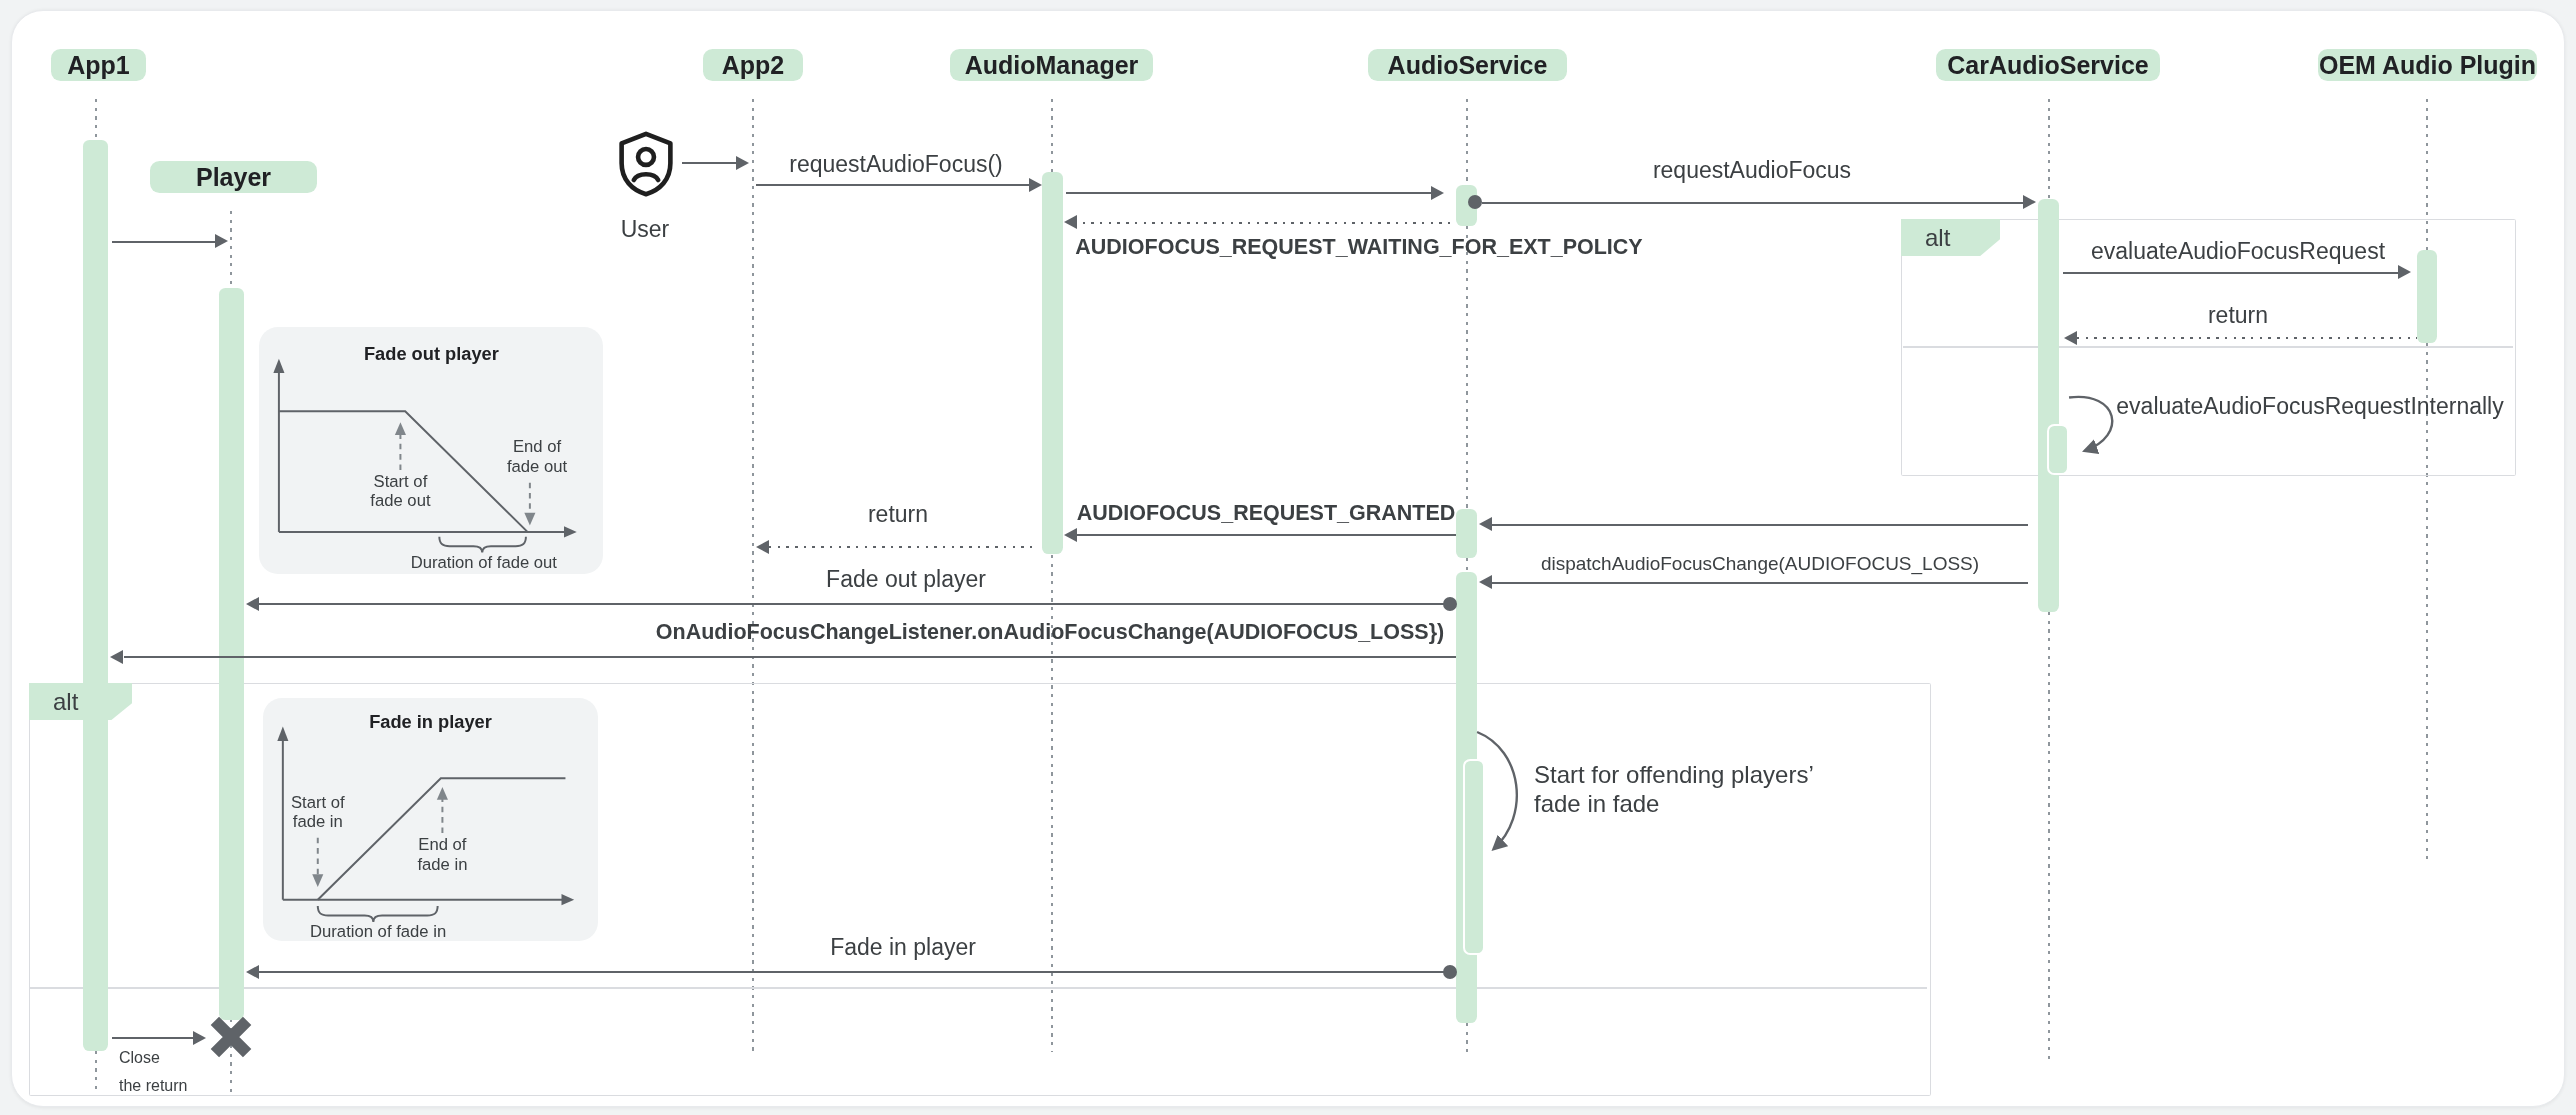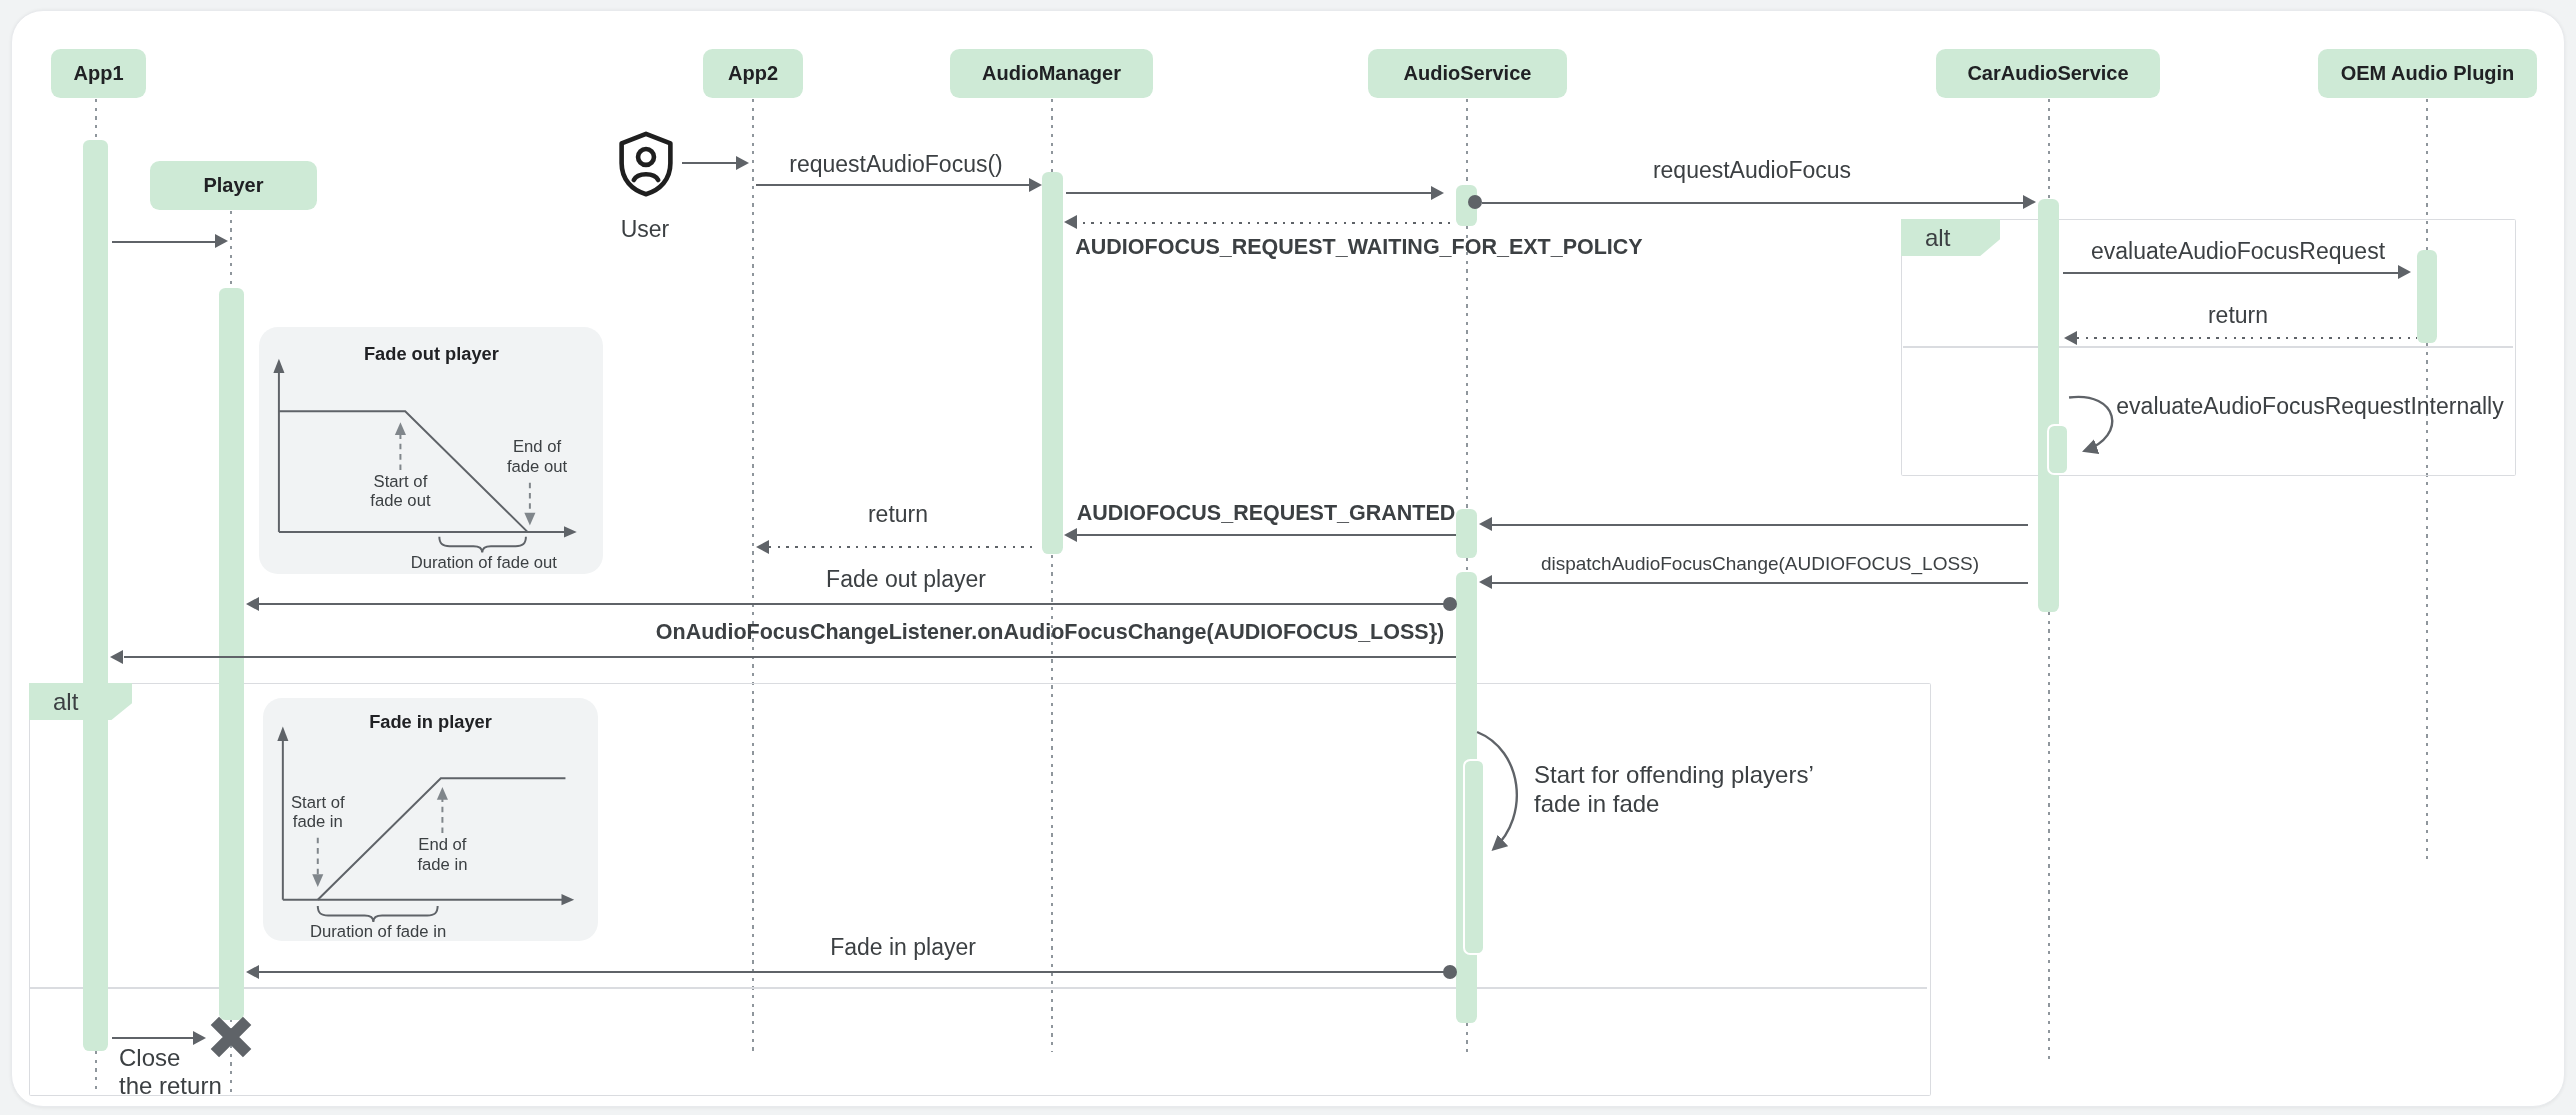--- a/index.html
+++ b/index.html
@@ -1,21 +1,21 @@
 <!DOCTYPE html>
 <html style="font-size:12.7px"><head>
 <meta charset="utf-8">
 <style>
   html,body{margin:0;padding:0;background:#f1f3f4;}
   #canvas{position:relative;width:2576px;height:1116px;background:#f1f3f4;
           font-family:"Liberation Sans",sans-serif;overflow:hidden;}
   #card{position:absolute;left:11px;top:9.5px;width:2552px;height:1095px;background:#ffffff;
         border:1.6px solid #e8eaed;border-radius:32px;box-shadow:0 0.8px 3.2px rgba(60,64,67,.08);}
-  .hdr{position:absolute;height:49px;background:#ceead6;border-radius:9.5px;display:flex;
-       align-items:center;justify-content:center;font-weight:bold;font-size:20px;color:#202124;white-space:nowrap;}
+  .hdr{position:absolute;height:32px;background:#ceead6;border-radius:9.5px;display:flex;
+       align-items:center;justify-content:center;font-weight:bold;font-size:25px;color:#202124;white-space:nowrap;}
   .life{position:absolute;width:2.4px;
         background-image:repeating-linear-gradient(to bottom,#8f969c 0 3.2px,transparent 3.2px 8.7px);}
   .bar{position:absolute;background:#ceead6;border-radius:6.4px;}
   .bar.nested{border:2.4px solid #ffffff;box-sizing:border-box;border-radius:7.2px;}
   .line{position:absolute;height:2.4px;background:#5f6368;}
   .dline{position:absolute;height:2.4px;
          background-image:repeating-linear-gradient(to right,#5f6368 0 2.4px,transparent 2.4px 8.7px);}
   .ahr{position:absolute;width:0;height:0;border-top:7.2px solid transparent;
        border-bottom:7.2px solid transparent;border-left:13.5px solid #5f6368;}
   .ahl{position:absolute;width:0;height:0;border-top:7.2px solid transparent;
@@ -199,21 +199,21 @@
   <div class="lbl" style="left:903px;top:934px">Fade in player</div>
   <div class="dot" style="left:1443px;top:965px"></div>
   <div class="line" style="left:259px;top:971px;width:1185px"></div>
   <div class="ahl" style="left:246px;top:965px"></div>
 
   <div class="line" style="left:112px;top:1037px;width:81px"></div>
   <div class="ahr" style="left:193px;top:1031px"></div>
   <svg style="position:absolute;left:207px;top:1013px" width="48" height="48" viewBox="0 0 61 61">
     <path d="M10 10 L51 51 M51 10 L10 51" stroke="#5f6368" stroke-width="15" stroke-linecap="butt"></path>
   </svg>
-  <div class="note" style="left:119px;top:1044px;font-size:24px;line-height:28px;color:#3c4043">
+  <div class="note" style="left:119px;top:1044px;font-size:16px;line-height:28px;color:#3c4043">
     <div>Close</div>
     <div>the return</div>
   </div>
 
   <svg style="position:absolute;left:0;top:0" width="2576" height="1116" viewBox="0 0 3242 1404">
     <defs>
       <marker id="arr" viewBox="0 0 10 10" refX="8" refY="5" markerWidth="6.5" markerHeight="6.5" orient="auto-start-reverse">
         <path d="M0 0 L10 5 L0 10 z" fill="#5f6368"></path>
       </marker>
     </defs>

